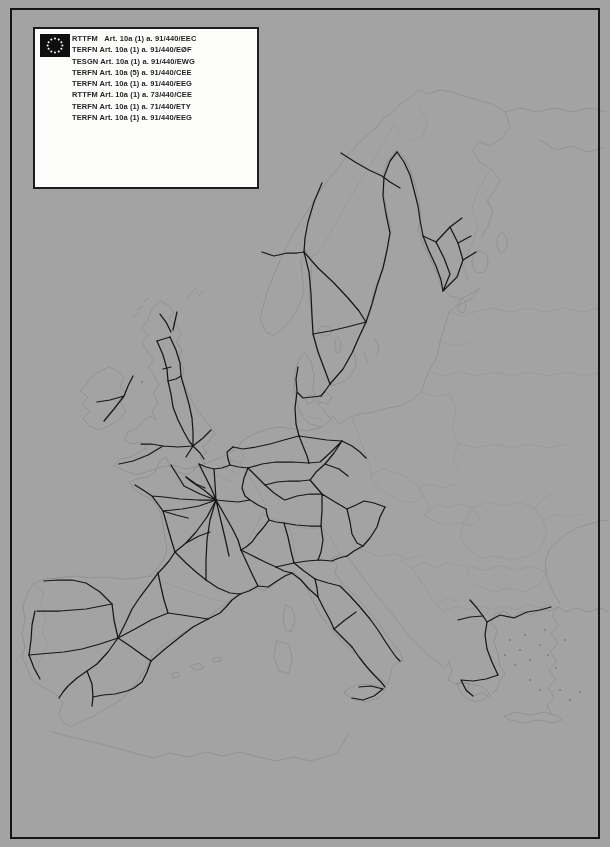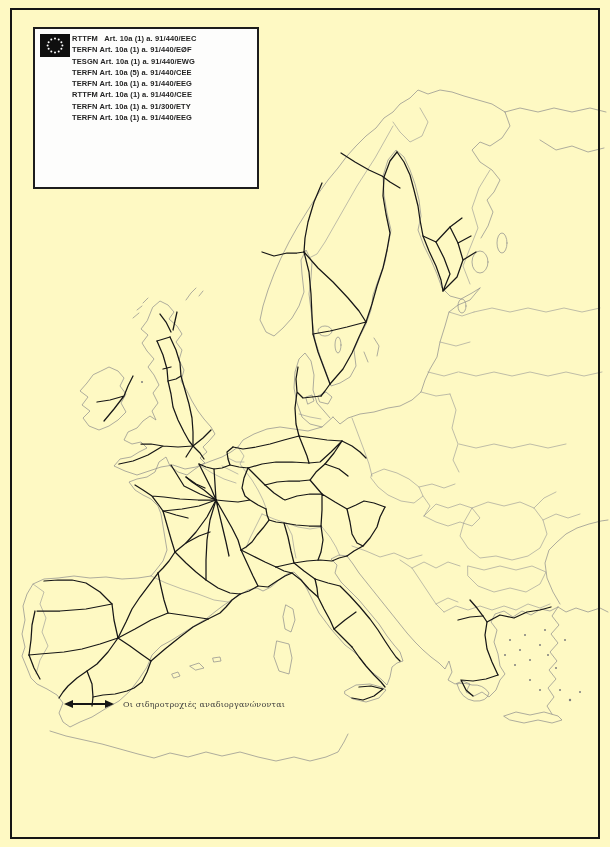--- a/index.html
+++ b/index.html
@@ -1,18 +1,18 @@
 <!DOCTYPE html>
 <html><head>
 <meta charset="utf-8">
 <style>
   html,body{margin:0;padding:0;background:#e8e8e6;}
   .page{
     position:relative;width:610px;height:847px;margin:0 auto;
-    background:#fef9c3;overflow:hidden;
+    background:#a3a3a3;overflow:hidden;
     font-family:"Liberation Sans",sans-serif;color:#1a1a1a;
   }
   .frame{
     position:absolute;left:10px;top:8px;width:586px;height:827px;
     border:2px solid #161616;
   }
   .map-svg{position:absolute;left:0;top:0;}
   .coast{fill:none;stroke:#8b8b8b;stroke-width:0.7;stroke-linejoin:round;stroke-linecap:round;}
   .border-line{fill:none;stroke:#939393;stroke-width:0.6;stroke-linejoin:round;stroke-linecap:round;}
   .rail{fill:none;stroke:#171717;stroke-width:1.25;stroke-linejoin:round;stroke-linecap:round;}
@@ -243,28 +243,20 @@
         <circle cx="8.6" cy="8.2" r="1"></circle>
           <circle cx="11.3" cy="5.5" r="1"></circle>
       </g>
     </svg>
     <div class="legend-rows">
       <div class="legend-row">RTTFM   Art. 10a (1) a. 91/440/EEC</div>
       <div class="legend-row">TERFN Art. 10a (1) a. 91/440/EØF</div>
       <div class="legend-row">TESGN Art. 10a (1) a. 91/440/EWG</div>
       <div class="legend-row">TERFN Art. 10a (5) a. 91/440/CEE</div>
       <div class="legend-row">TERFN Art. 10a (1) a. 91/440/EEG</div>
-      <div class="legend-row">RTTFM Art. 10a (1) a. 91/440/CEE</div>
-      <div class="legend-row">TERFN Art. 10a (1) a. 91/300/ETY</div>
+      <div class="legend-row">RTTFM Art. 10a (1) a. 73/440/CEE</div>
+      <div class="legend-row">TERFN Art. 10a (1) a. 71/440/ETY</div>
       <div class="legend-row">TERFN Art. 10a (1) a. 91/440/EEG</div>
     </div>
   </div>
 
-  <div class="caption">
-    <svg width="50" height="12" viewBox="0 0 50 12">
-      <line x1="6" y1="6" x2="44" y2="6" stroke="#161616" stroke-width="2"></line>
-      <polygon points="0,6 9,2 9,10" fill="#161616"></polygon>
-      <polygon points="50,6 41,2 41,10" fill="#161616"></polygon>
-    </svg>
-    <span class="caption-text">Οι σιδηροτροχιές αναδιοργανώνονται</span>
-  </div>
 
 </div>
 
 </body></html>

